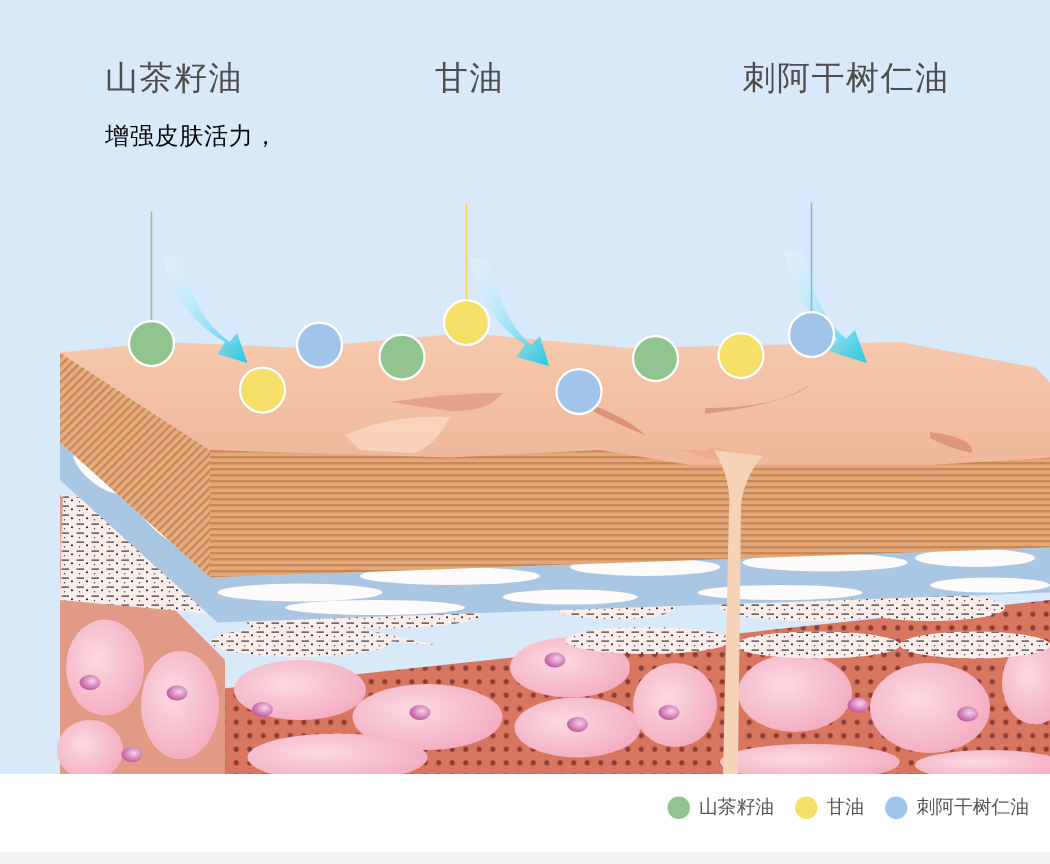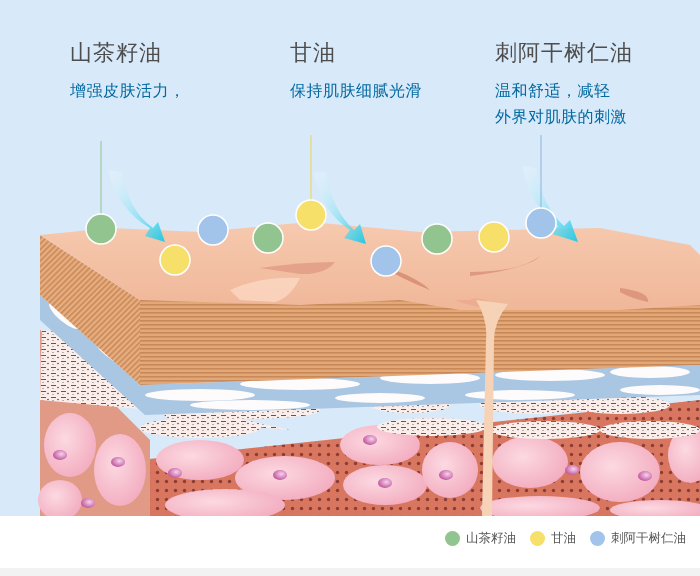--- a/index.html
+++ b/index.html
@@ -1,21 +1,21 @@
 <!DOCTYPE html>
 <html><head>
 <meta charset="utf-8">
 <style>
   html, body { margin:0; padding:0; }
   body { width:700px; height:576px; overflow:hidden; background:#f4f4f4; font-family:"DejaVu Sans","Liberation Sans",sans-serif; position:relative; }
   .stage { position:absolute; left:0; top:0; width:700px; height:516px; background:#d8e9f9; overflow:hidden; }
   .stage svg { position:absolute; left:0; top:0; }
   .callout { position:absolute; top:38px; }
   .callout .title { font-size:22px; color:#4d4d4d; letter-spacing:1px; line-height:30px; white-space:nowrap; }
-  .callout .desc { margin-top:10px; font-size:16px; color:#0369a1; line-height:26px; white-space:nowrap; letter-spacing:0.5px; }
+  .callout .desc { margin-top:10px; font-size:16px; color:#000000; line-height:26px; white-space:nowrap; letter-spacing:0.5px; }
   .legend-bar { position:absolute; left:0; top:516px; width:700px; height:52px; background:#ffffff; }
   .legend { position:absolute; right:14px; top:14px; display:flex; align-items:center; font-size:12.5px; color:#555; }
   .legend .item { display:flex; align-items:center; margin-left:14px; }
   .legend .dot { width:15px; height:15px; border-radius:50%; margin-right:6px; }
   .bottom-strip { position:absolute; left:0; top:568px; width:700px; height:8px; background:#f2f2f2; }
 </style>
 </head>
 <body>
 
 <div class="stage">
@@ -161,29 +161,24 @@
 
   <div class="callout" style="left:70px;">
     <div class="title">山茶籽油</div>
     <div class="desc">
       <div>增强皮肤活力，</div>
     </div>
   </div>
   <div class="callout" style="left:290px;">
     <div class="title">甘油</div>
     <div class="desc">
-      <div>保持肌肤细腻光滑</div>
     </div>
   </div>
   <div class="callout" style="left:495px;">
     <div class="title">刺阿干树仁油</div>
-    <div class="desc">
-      <div>温和舒适，减轻</div>
-      <div>外界对肌肤的刺激</div>
-    </div>
   </div>
 </div>
 
 <div class="legend-bar">
   <div class="legend">
     <div class="item">
       <span class="dot" style="background:#92c48f"></span>
       <span>山茶籽油</span>
     </div>
     <div class="item">

